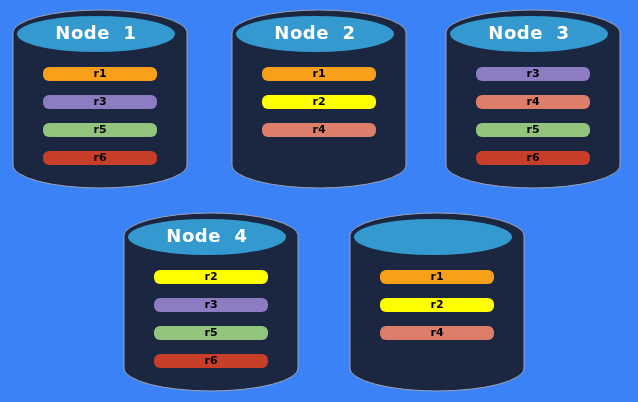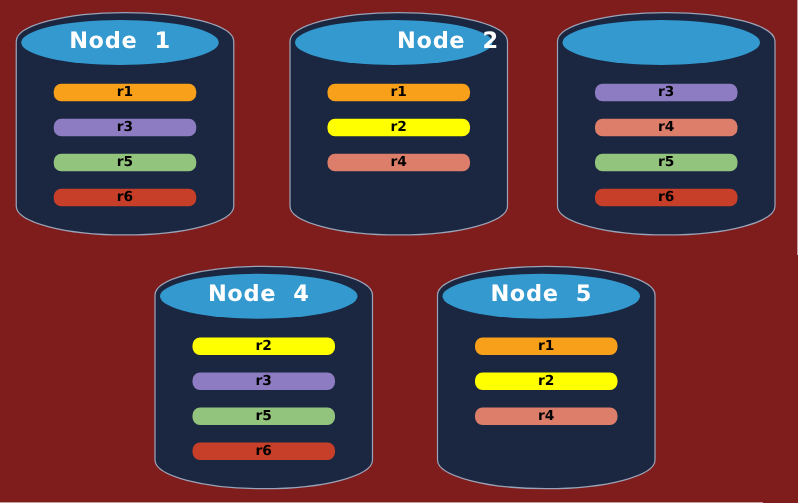--- a/index.html
+++ b/index.html
@@ -5,21 +5,21 @@
   html, body {
     margin: 0;
     padding: 0;
     background: #ffffff;
     font-family: "DejaVu Sans", "Liberation Sans", sans-serif;
   }
   #canvas {
     position: relative;
     width: 638px;
     height: 402px;
-    background: #7f1d1d;
+    background: #3b82f6;
     overflow: hidden;
   }
   .node {
     position: absolute;
     width: 176px;
     height: 180px;
   }
   
   .node:nth-child(1) { left: 12px;  top: 9px; }
   .node:nth-child(2) { left: 231px; top: 9px; }
@@ -89,38 +89,39 @@
         <div class="bar" style="background: rgb(199, 62, 41); color: rgb(0, 0, 0);">
           <span>r6</span>
         </div>
       </div>
   </div>
     <div class="node">
     <svg class="cyl" viewBox="0 0 176 180" aria-hidden="true">
       <path class="cyl-body" d="M1,24 A87,23 0 0 1 175,24 L175,156 A87,23 0 0 1 1,156 Z" stroke-width="1" fill="#1B2740" stroke="#9AA3B8"></path>
       <ellipse class="cyl-top" cx="84" cy="25" rx="79" ry="18" fill="#3399CF"></ellipse>
     </svg>
-    <div class="node-title" style="color: rgb(255, 255, 255); text-align: right;">Node 2</div>
+    <div class="node-title" style="color: rgb(255, 255, 255);">Node 2</div>
     <div class="bars">
         <div class="bar" style="background: rgb(249, 160, 26); color: rgb(0, 0, 0);">
           <span>r1</span>
         </div>
         <div class="bar" style="background: rgb(255, 255, 0); color: rgb(0, 0, 0);">
           <span>r2</span>
         </div>
         <div class="bar" style="background: rgb(221, 126, 107); color: rgb(0, 0, 0);">
           <span>r4</span>
         </div>
       </div>
   </div>
     <div class="node">
     <svg class="cyl" viewBox="0 0 176 180" aria-hidden="true">
       <path class="cyl-body" d="M1,24 A87,23 0 0 1 175,24 L175,156 A87,23 0 0 1 1,156 Z" stroke-width="1" fill="#1B2740" stroke="#9AA3B8"></path>
       <ellipse class="cyl-top" cx="84" cy="25" rx="79" ry="18" fill="#3399CF"></ellipse>
     </svg>
+    <div class="node-title" style="color: rgb(255, 255, 255);">Node 3</div>
     <div class="bars">
         <div class="bar" style="background: rgb(141, 124, 194); color: rgb(0, 0, 0);">
           <span>r3</span>
         </div>
         <div class="bar" style="background: rgb(221, 126, 107); color: rgb(0, 0, 0);">
           <span>r4</span>
         </div>
         <div class="bar" style="background: rgb(147, 196, 125); color: rgb(0, 0, 0);">
           <span>r5</span>
         </div>
@@ -148,21 +149,20 @@
         <div class="bar" style="background: rgb(199, 62, 41); color: rgb(0, 0, 0);">
           <span>r6</span>
         </div>
       </div>
   </div>
     <div class="node">
     <svg class="cyl" viewBox="0 0 176 180" aria-hidden="true">
       <path class="cyl-body" d="M1,24 A87,23 0 0 1 175,24 L175,156 A87,23 0 0 1 1,156 Z" stroke-width="1" fill="#1B2740" stroke="#9AA3B8"></path>
       <ellipse class="cyl-top" cx="84" cy="25" rx="79" ry="18" fill="#3399CF"></ellipse>
     </svg>
-    <div class="node-title" style="color: rgb(255, 255, 255);">Node 5</div>
     <div class="bars">
         <div class="bar" style="background: rgb(249, 160, 26); color: rgb(0, 0, 0);">
           <span>r1</span>
         </div>
         <div class="bar" style="background: rgb(255, 255, 0); color: rgb(0, 0, 0);">
           <span>r2</span>
         </div>
         <div class="bar" style="background: rgb(221, 126, 107); color: rgb(0, 0, 0);">
           <span>r4</span>
         </div>

